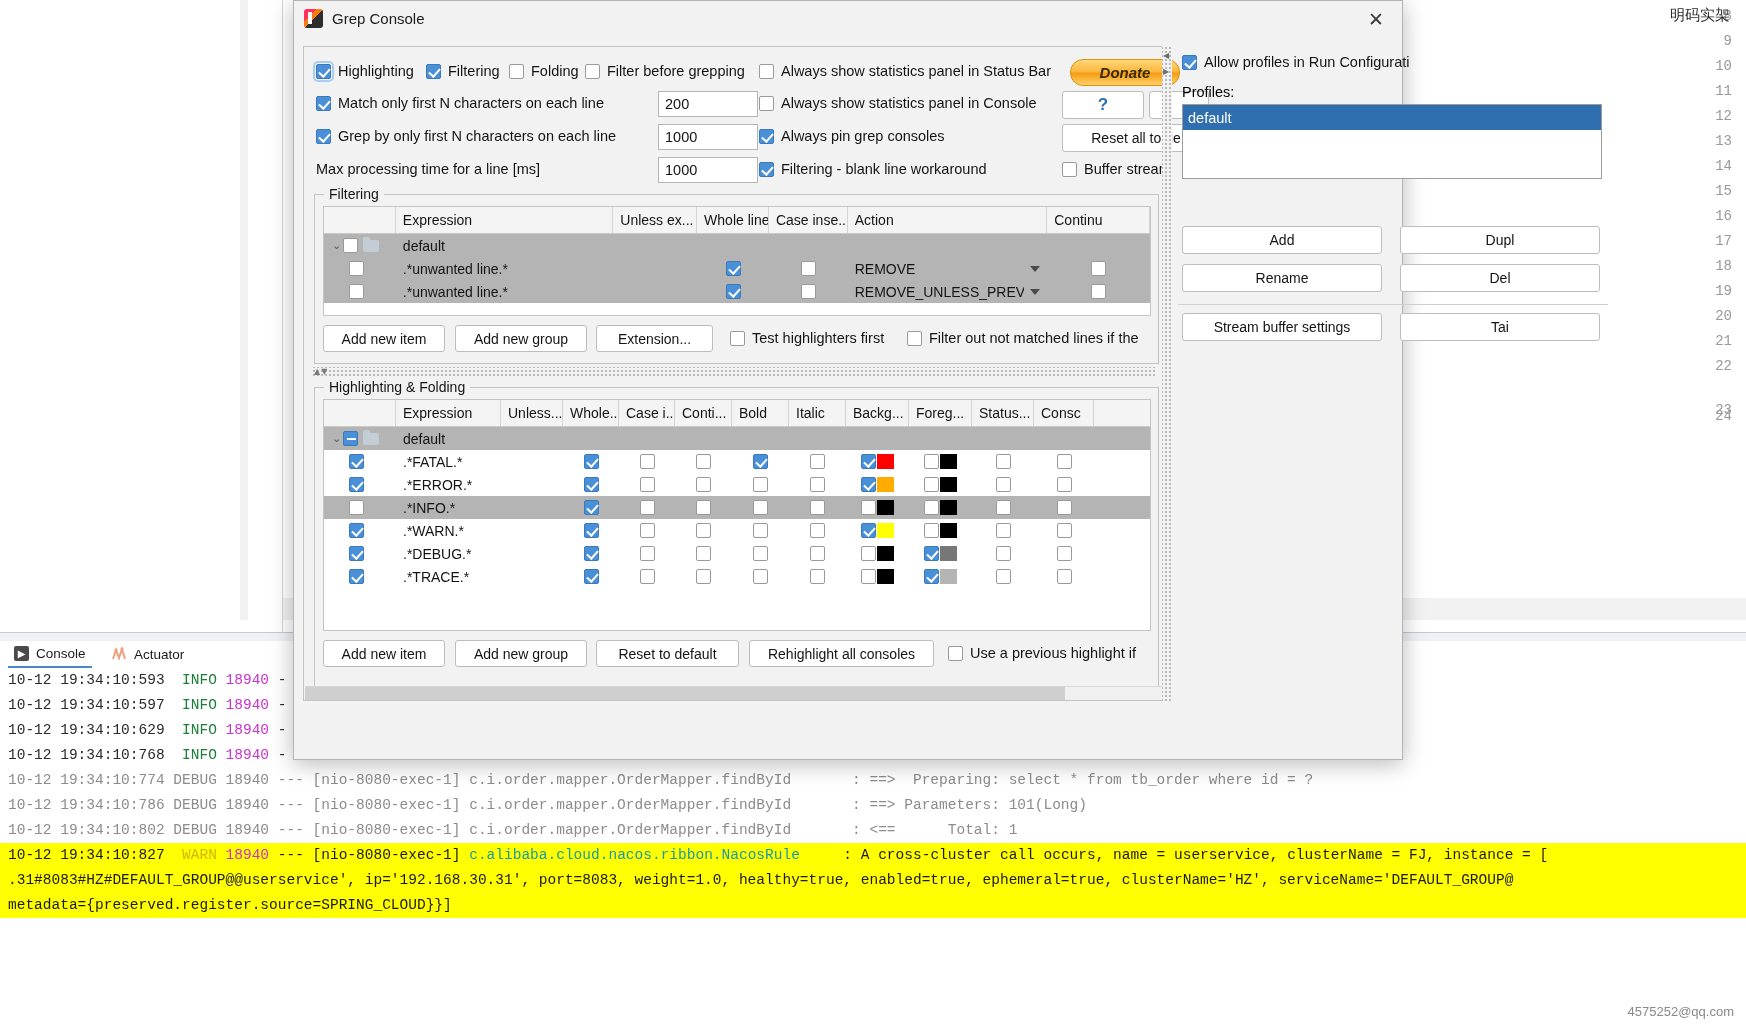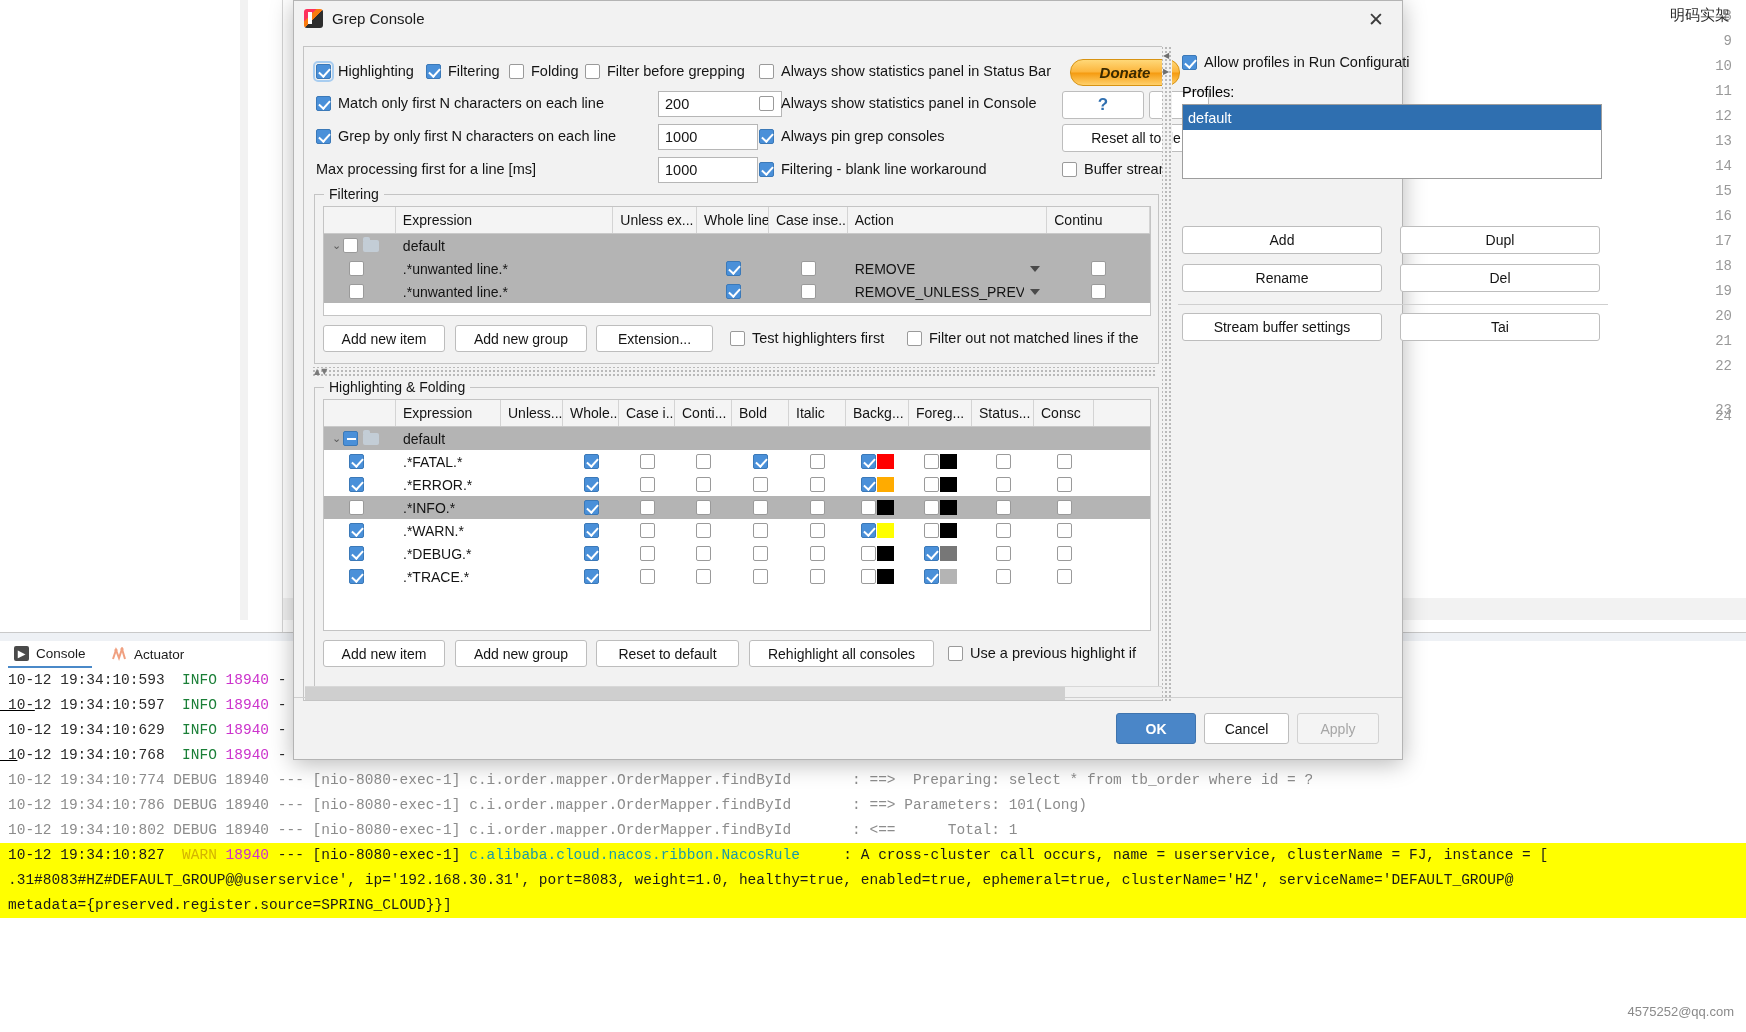--- a/index.html
+++ b/index.html
@@ -62,21 +62,20 @@
   .tw-ico-act {
     width:16px; height:15px; position:relative;
   }
   .tw-ico-act svg { display:block; }
 
   .console {
     position:absolute; left:0; top:668px; width:1746px; height:364px;
     background:#ffffff; overflow:hidden;
     font-family:"Liberation Mono", monospace; font-size:14.5px; line-height:25px;
     white-space:pre;
-    text-decoration:underline;
   }
   .logline { position:absolute; left:8px; white-space:pre; }
   .c-ts   { color:#2b2b2b; }
   .c-info { color:#1a7f37; }
   .c-pid  { color:#cc33cc; }
   .c-dash { color:#2b2b2b; }
   .c-debug{ color:#8c8c8c; }
   .c-warnrow { background:#ffff00; color:#1a1a1a; }
   .c-warn-lvl { color:#d4b500; }
   .c-warn-pid { color:#cc33cc; }
@@ -345,38 +344,38 @@
           </div>
           <div class="cb" style="left:455px; top:16px">
             <span class="box"></span>
             <span>Always show statistics panel in Status Bar</span>
           </div>
 
           <div class="cb" style="left:12px; top:48px">
             <span class="box on"></span>
             <span>Match only first N characters on each line</span>
           </div>
-          <div class="txtfield" style="left:354px; top:44px; width:124px">200</div>
+          <div class="txtfield" style="left:354px; top:44px; width:100px">200</div>
           <div class="cb" style="left:455px; top:48px">
             <span class="box"></span>
             <span>Always show statistics panel in Console</span>
           </div>
 
           <div class="cb" style="left:12px; top:81px">
             <span class="box on"></span>
             <span>Grep by only first N characters on each line</span>
           </div>
           <div class="txtfield" style="left:354px; top:77px; width:100px">1000</div>
           <div class="cb" style="left:455px; top:81px">
             <span class="box on"></span>
             <span>Always pin grep consoles</span>
           </div>
 
           <div class="cb" style="left:12px; top:114px">
-            <span>Max processing first for a line [ms]</span>
+            <span>Max processing time for a line [ms]</span>
           </div>
           <div class="txtfield" style="left:354px; top:110px; width:100px">1000</div>
           <div class="cb" style="left:455px; top:114px">
             <span class="box on"></span>
             <span>Filtering - blank line workaround</span>
           </div>
 
           <div class="donate" style="left:766px; top:12px; width:110px; height:27px">Donate</div>
           <div class="btn" style="left:758px; top:44px; width:82px; height:28px; color:#2f6fb0; font-weight:bold; font-size:17px">?</div>
           <div class="btn" style="left:845px; top:44px; width:60px; height:28px"></div>
@@ -786,22 +785,16 @@
 
         <div class="btn" style="left:4px; top:180px; width:200px; height:28px">Add</div>
         <div class="btn" style="left:222px; top:180px; width:200px; height:28px">Dupl</div>
         <div class="btn" style="left:4px; top:218px; width:200px; height:28px">Rename</div>
         <div class="btn" style="left:222px; top:218px; width:200px; height:28px">Del</div>
         <div class="hsep" style="left:0px; top:258px; width:430px"></div>
         <div class="btn" style="left:4px; top:267px; width:200px; height:28px">Stream buffer settings</div>
         <div class="btn" style="left:222px; top:267px; width:200px; height:28px">Tai</div>
       </div>
 
-      <div class="footer">
-        <div class="hsep" style="left:0; top:0; width:100%"></div>
-        <div class="btn btn-primary" style="left:822px; top:16px; width:80px; height:31px">OK</div>
-        <div class="btn" style="left:910px; top:16px; width:85px; height:31px">Cancel</div>
-        <div class="btn btn-disabled" style="left:1003px; top:16px; width:82px; height:31px">Apply</div>
-      </div>
 
     </div>
   </div>
 </div>
 
 </body></html>

